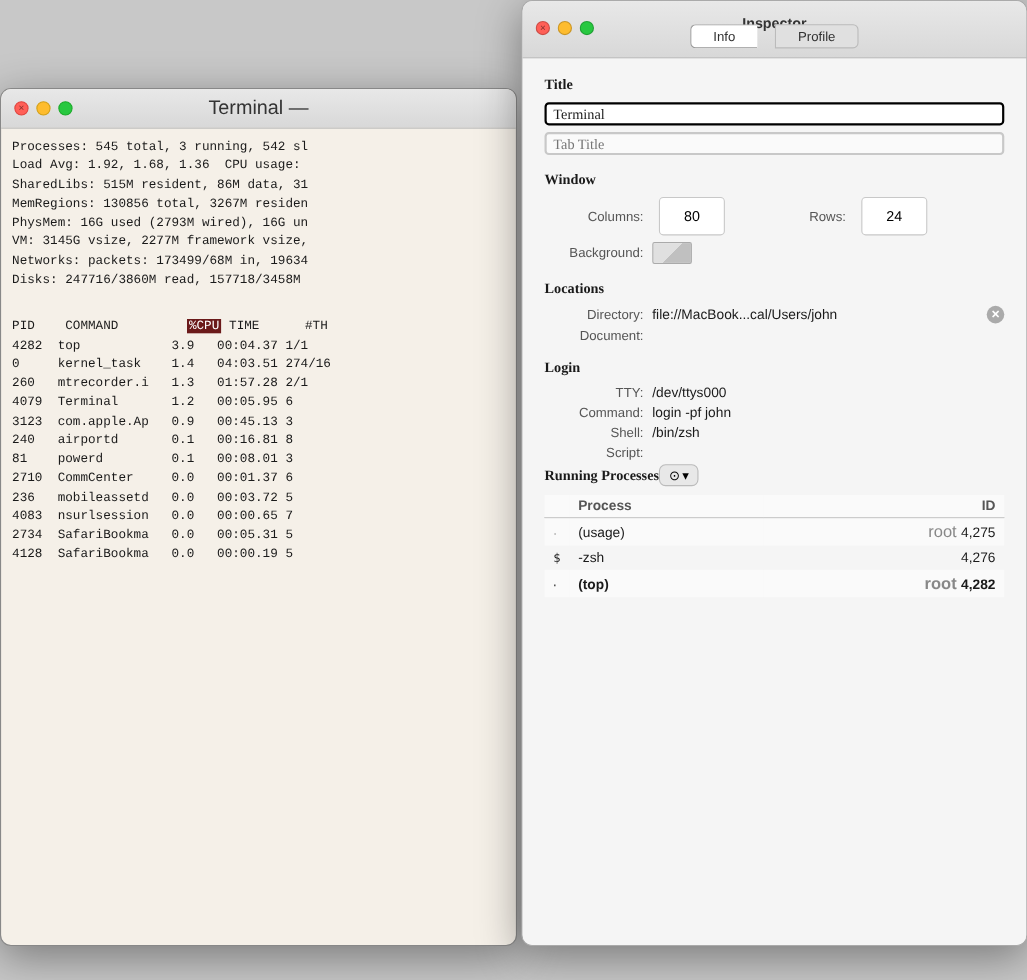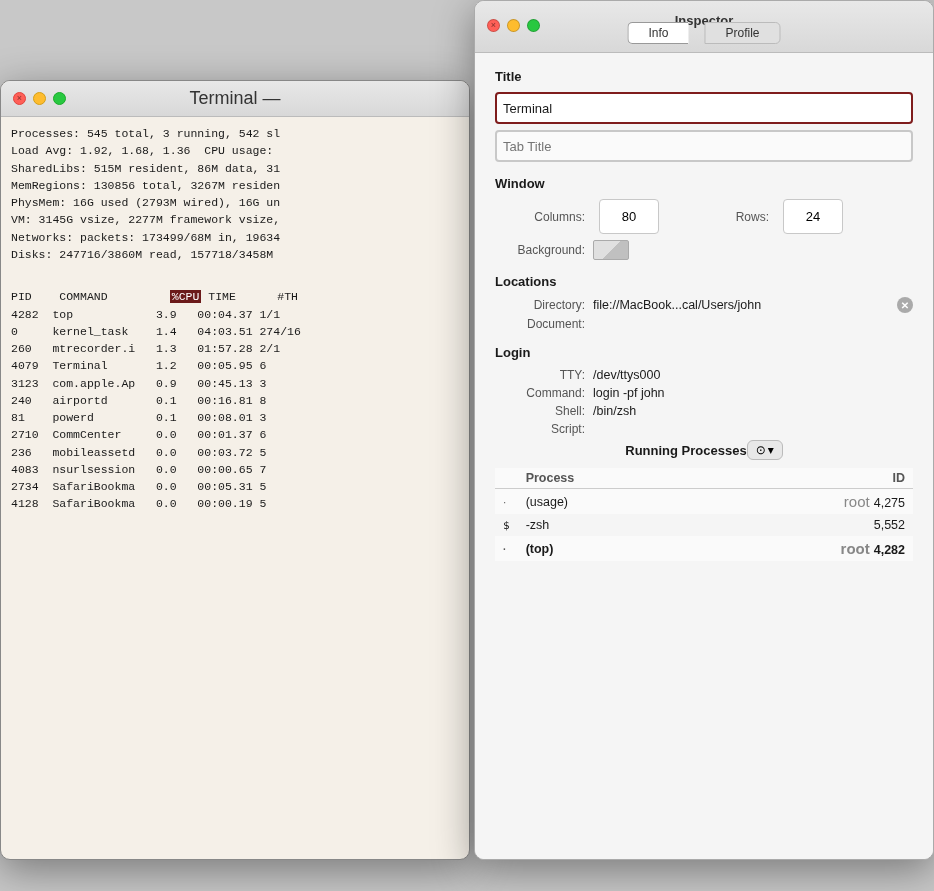--- a/index.html
+++ b/index.html
@@ -177,43 +177,44 @@
       height: calc(100% - 52px);
       background: #f5f5f5;
     }
 
     .section-title {
       font-size: 13px;
       font-weight: 700;
       color: #1a1a1a;
       margin-bottom: 8px;
       margin-top: 14px;
+      font-family: Liberation Serif, serif;
     }
 
     .section-title:first-child {
       margin-top: 0;
     }
 
     .field-label {
       font-size: 12px;
       color: #555;
       text-align: right;
       min-width: 90px;
       margin-right: 8px;
     }
 
     .text-input {
       flex: 1;
-      height: 32px;
-      border: 2px solid #7f1d1d;
+      height: 21px;
+      border: 2px solid #000000;
       border-radius: 4px;
       background: #fff;
       padding: 0 6px;
       font-size: 13px;
-      font-family: Liberation Sans, sans-serif;
+      font-family: Liberation Serif, serif;
       color: #1a1a1a;
       outline: none;
     }
 
     .text-input.inactive {
       border-color: #c8c8c8;
       background: #fafafa;
       color: #888;
     }
 
@@ -294,21 +295,21 @@
       color: #fff;
       font-size: 10px;
       font-weight: bold;
       margin-left: 6px;
     }
 
     
     .processes-header {
       display: flex;
       align-items: center;
-      justify-content: center;
+      justify-content: flex-start;
       margin-bottom: 8px;
     }
 
     .processes-action-btn {
       display: flex;
       align-items: center;
       gap: 2px;
       border: 1px solid #bbb;
       border-radius: 6px;
       background: #e8e8e8;
@@ -490,21 +491,21 @@
       </thead>
       <tbody>
         <tr>
           <td><span class="process-bullet">·</span></td>
           <td>(usage)</td>
           <td><span class="process-owner">root</span>4,275</td>
         </tr>
         <tr>
           <td><span class="process-dollar">$</span></td>
           <td>-zsh</td>
-          <td>5,552</td>
+          <td>4,276</td>
         </tr>
         <tr class="bold-row">
           <td><span class="process-bullet">·</span></td>
           <td>(top)</td>
           <td><span class="process-owner" style="font-weight:700;">root</span>4,282</td>
         </tr>
       </tbody>
     </table>
 
   </div>

